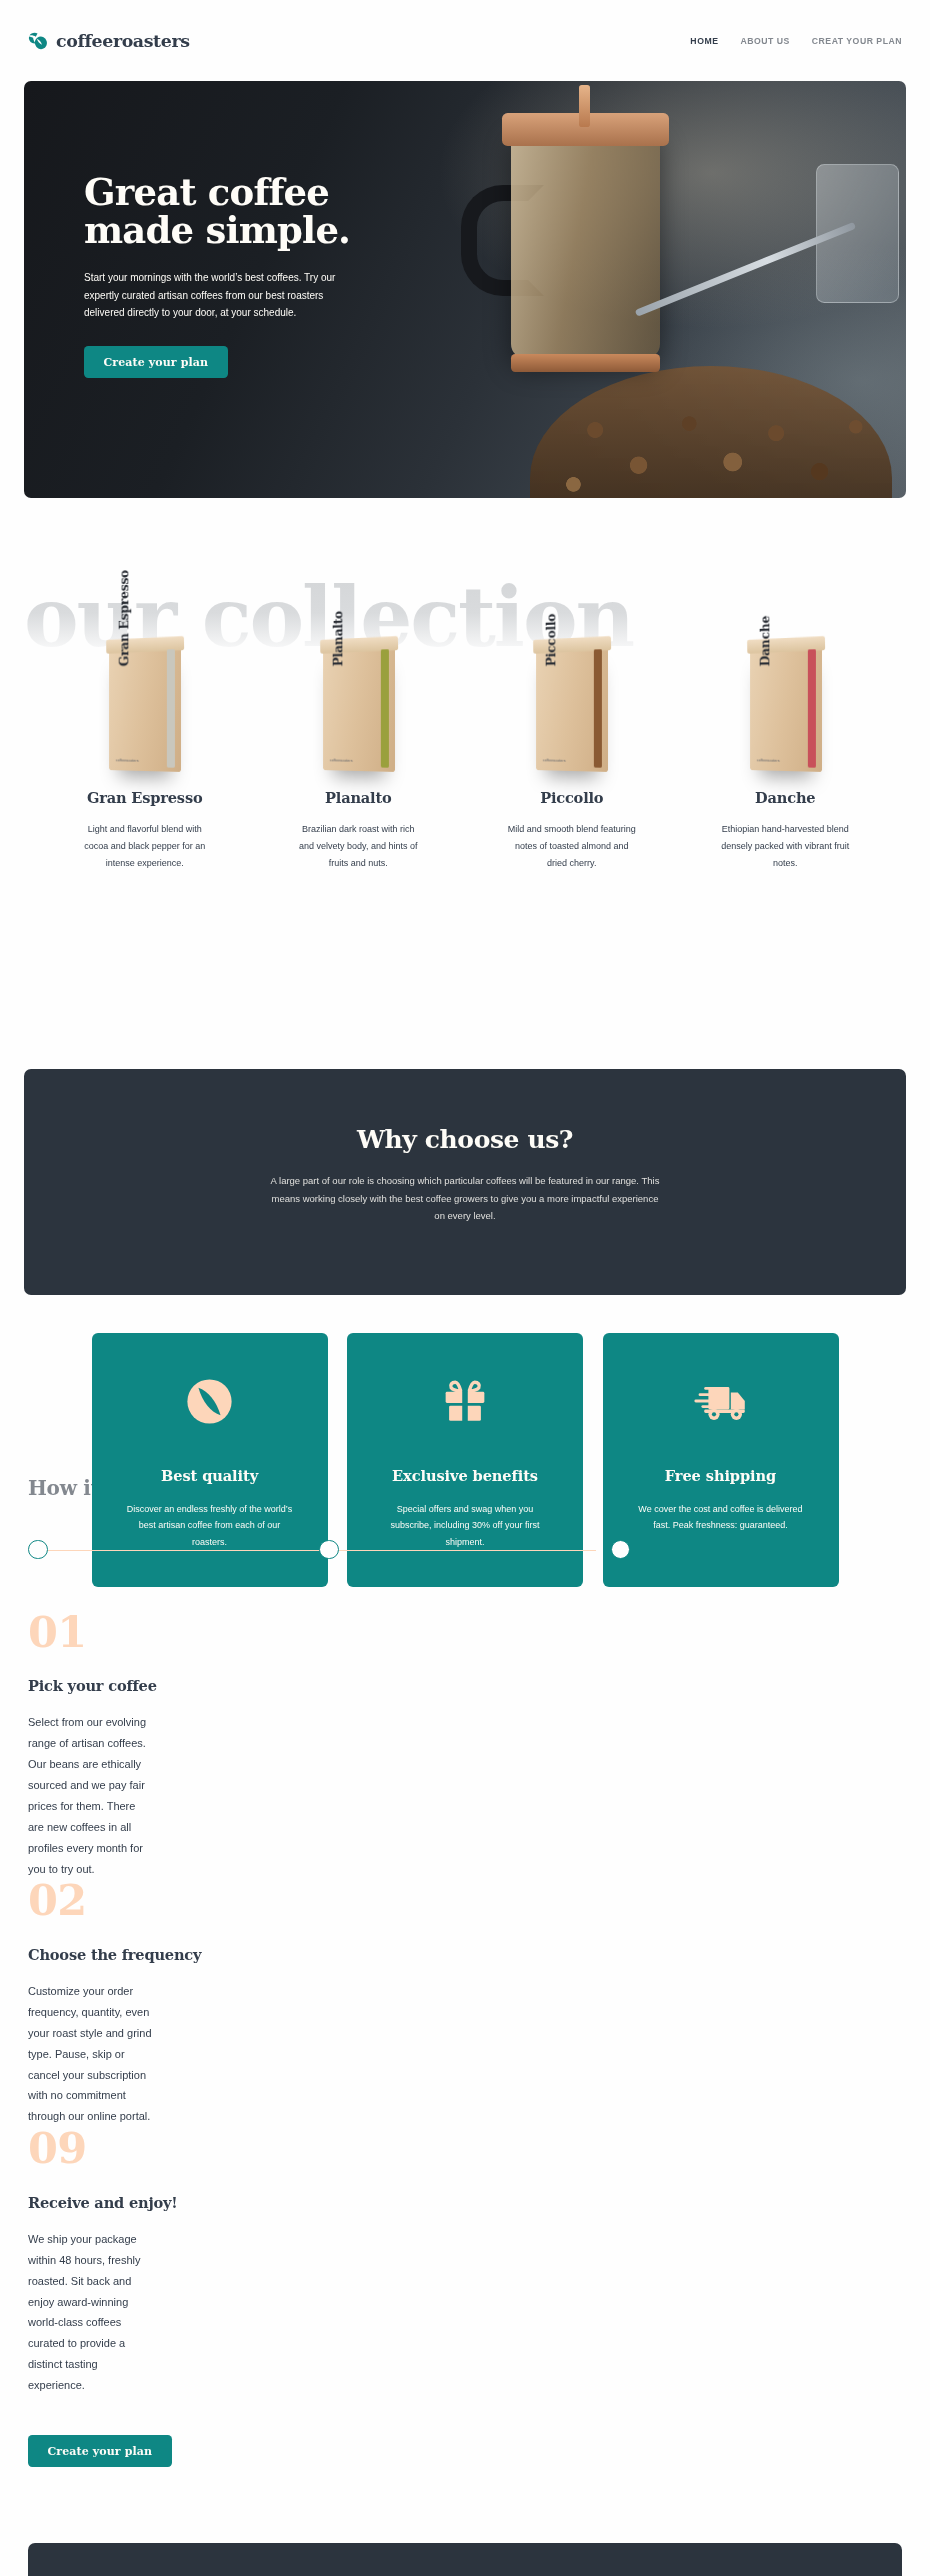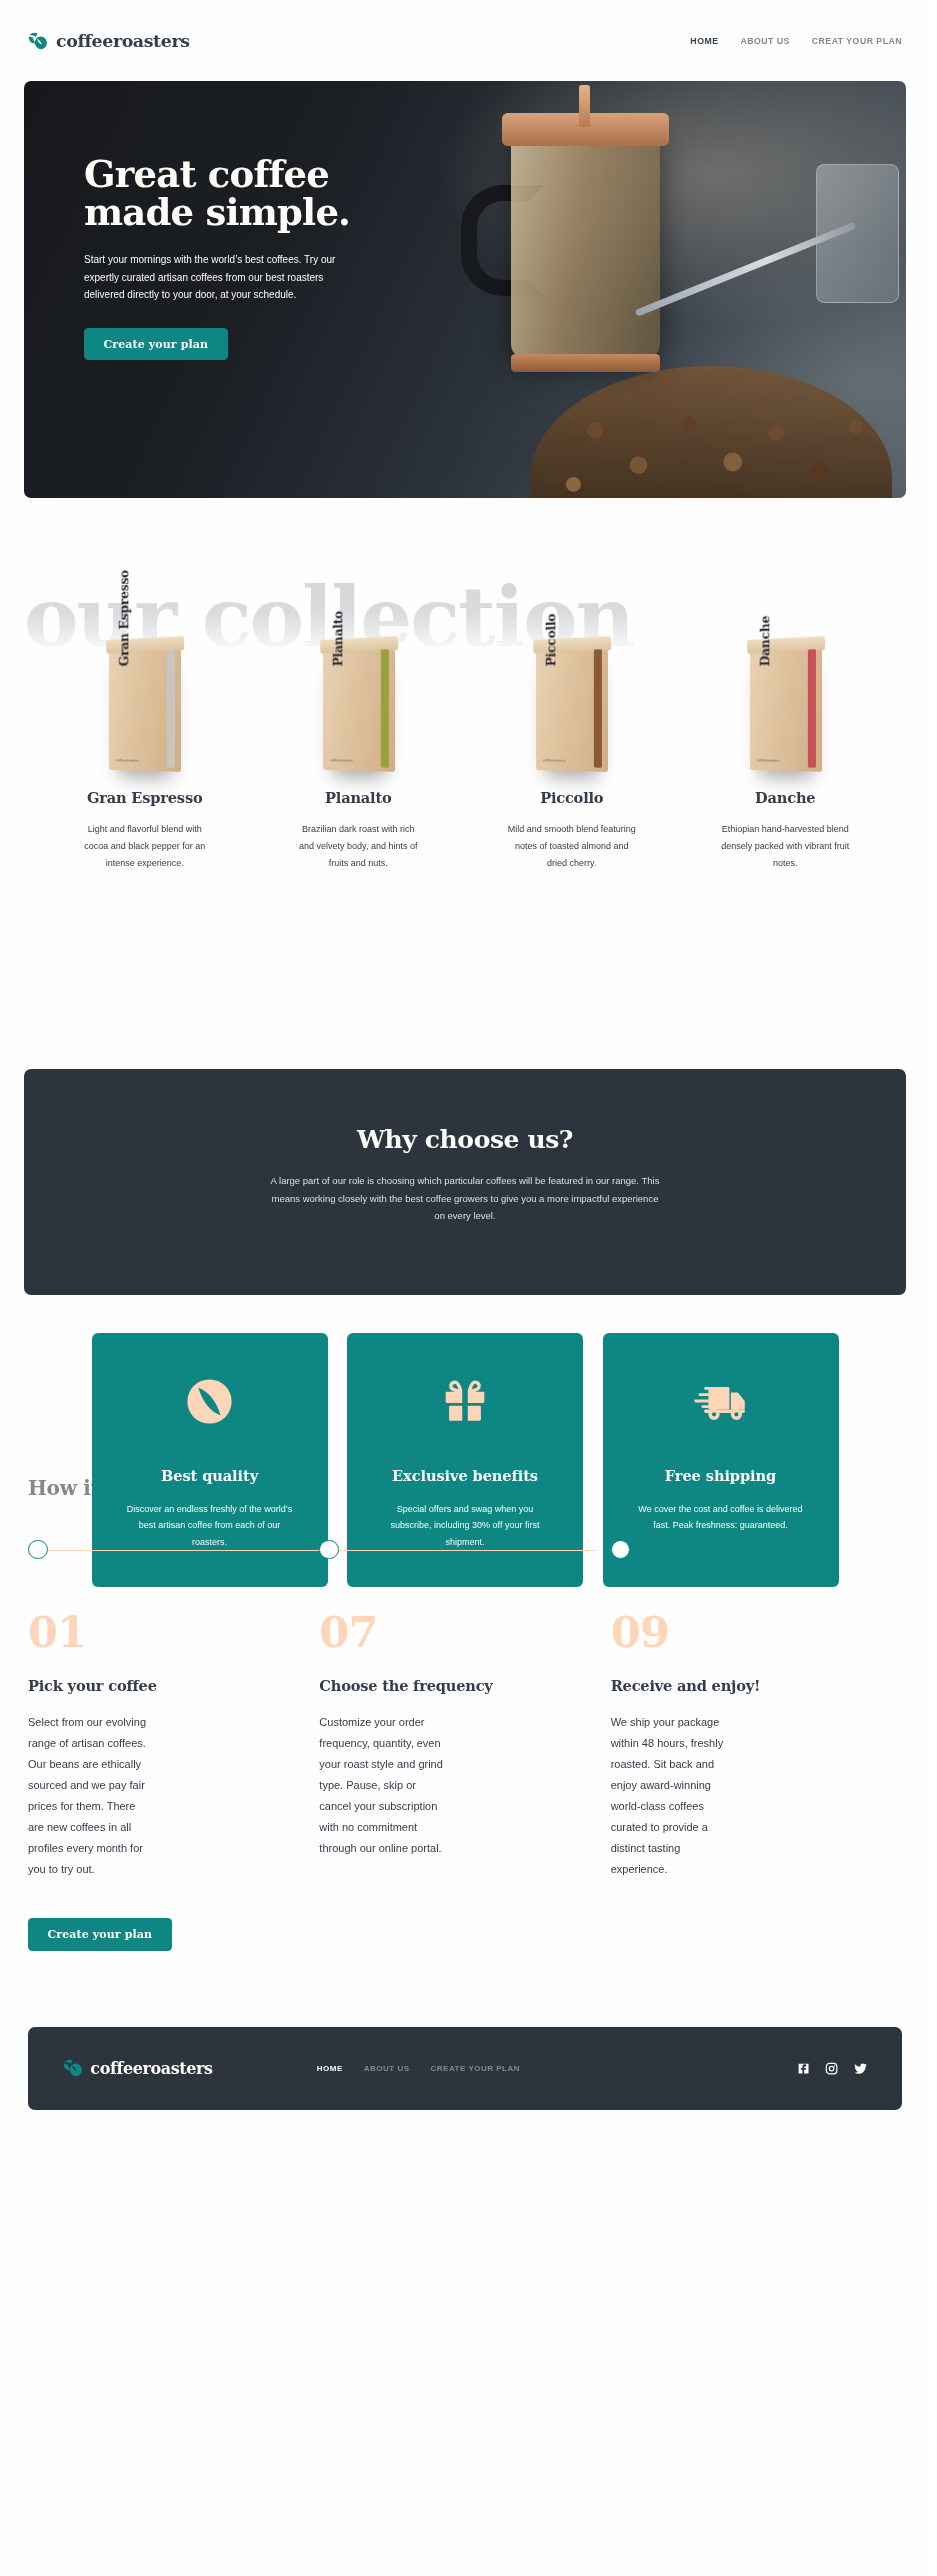--- a/index.html
+++ b/index.html
@@ -131,21 +131,21 @@
     filter: blur(0.2px);
   }
   .jar {
     position:absolute; right: 7px; top: 83px; width: 83px; height: 139px;
     border-radius: 8.3px;
     background: linear-gradient(120deg, rgba(230,236,240,.35), rgba(170,182,190,.25));
     border: 1.4px solid rgba(235,240,244,.35);
   }
 
   .hero-inner {
-    position: absolute; left: 60px; top: 75px; width: 341px; z-index: 3;
+    position: absolute; left: 60px; top: 93px; width: 341px; z-index: 3;
   }
   .hero-title {
     font-family: "DejaVu Serif", "Liberation Serif", serif;
     font-weight: 700;
     font-size: 37px;
     line-height: 1.02;
     color: #fefcf7;
     letter-spacing: -0.8px;
   }
   .hero-sub {
@@ -344,21 +344,21 @@
   .tl-dot {
     width: 19.5px; height: 19.5px;
     border: 1.4px solid #0e8784;
     border-radius: 50%;
     background: #fefefe;
   }
 
   .steps {
     margin-top: 49px;
     display: grid;
-    grid-template-columns: repeat(3, 1fr);
+    grid-template-columns: repeat(1, 1fr);
     gap: 0;
   }
   .step-num {
     font-family: "DejaVu Serif", "Liberation Serif", serif;
     font-weight: 700;
     font-size: 43px;
     color: #fdd6ba;
     line-height: 1;
     letter-spacing: -0.7px;
   }
@@ -576,21 +576,21 @@
       </div>
     </div>
 
     <div class="steps">
       <div class="step">
         <div class="step-num">01</div>
         <div class="step-title">Pick your coffee</div>
         <div class="step-text">Select from our evolving range of artisan coffees. Our beans are ethically sourced and we pay fair prices for them. There are new coffees in all profiles every month for you to try out.</div>
       </div>
       <div class="step">
-        <div class="step-num">07</div>
+        <div class="step-num">02</div>
         <div class="step-title">Choose the frequency</div>
         <div class="step-text">Customize your order frequency, quantity, even your roast style and grind type. Pause, skip or cancel your subscription with no commitment through our online portal.</div>
       </div>
       <div class="step">
         <div class="step-num">09</div>
         <div class="step-title">Receive and enjoy!</div>
         <div class="step-text">We ship your package within 48 hours, freshly roasted. Sit back and enjoy award-winning world-class coffees curated to provide a distinct tasting experience.</div>
       </div>
     </div>
 

